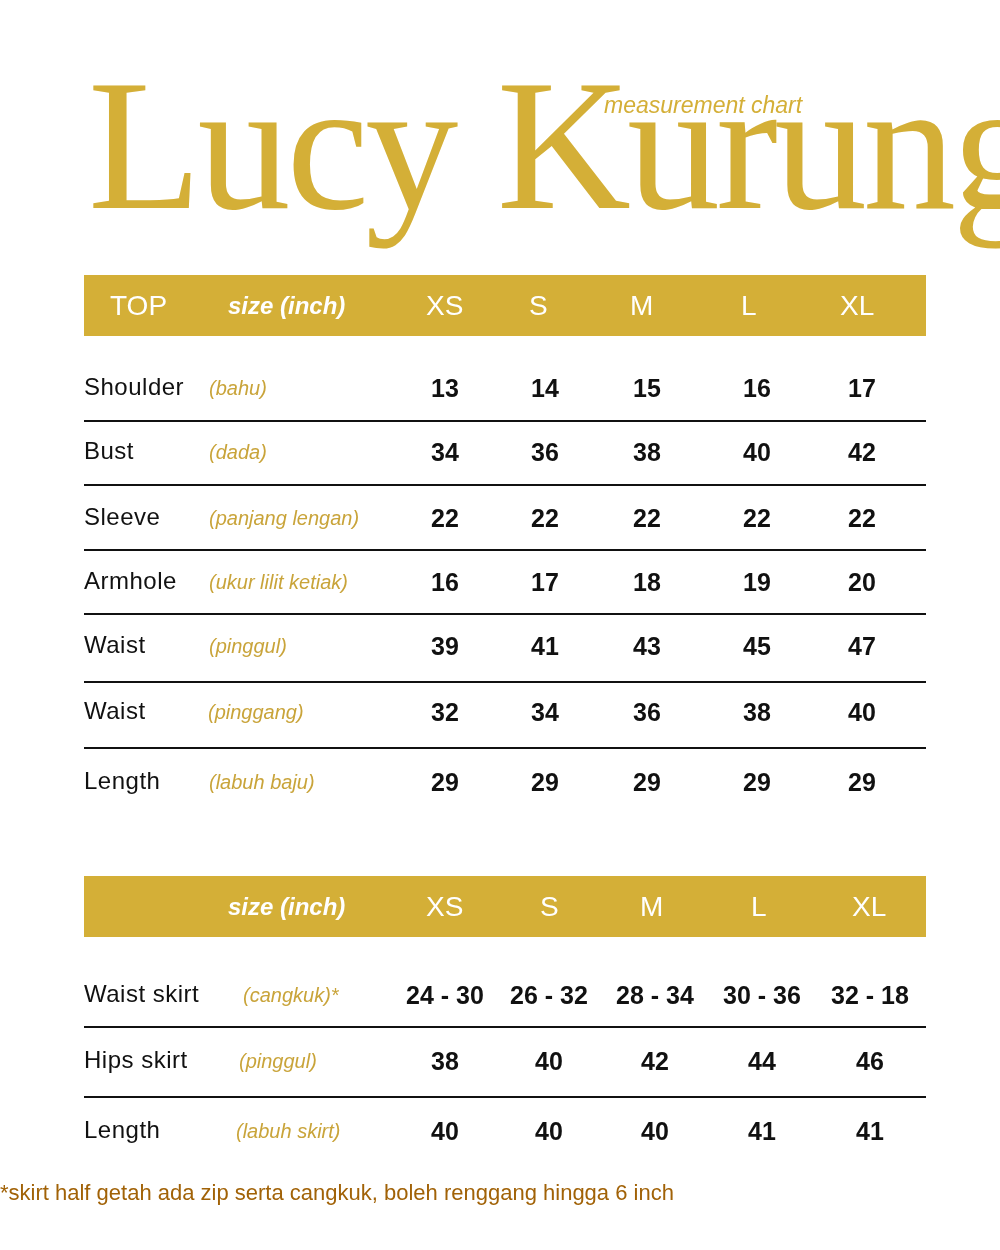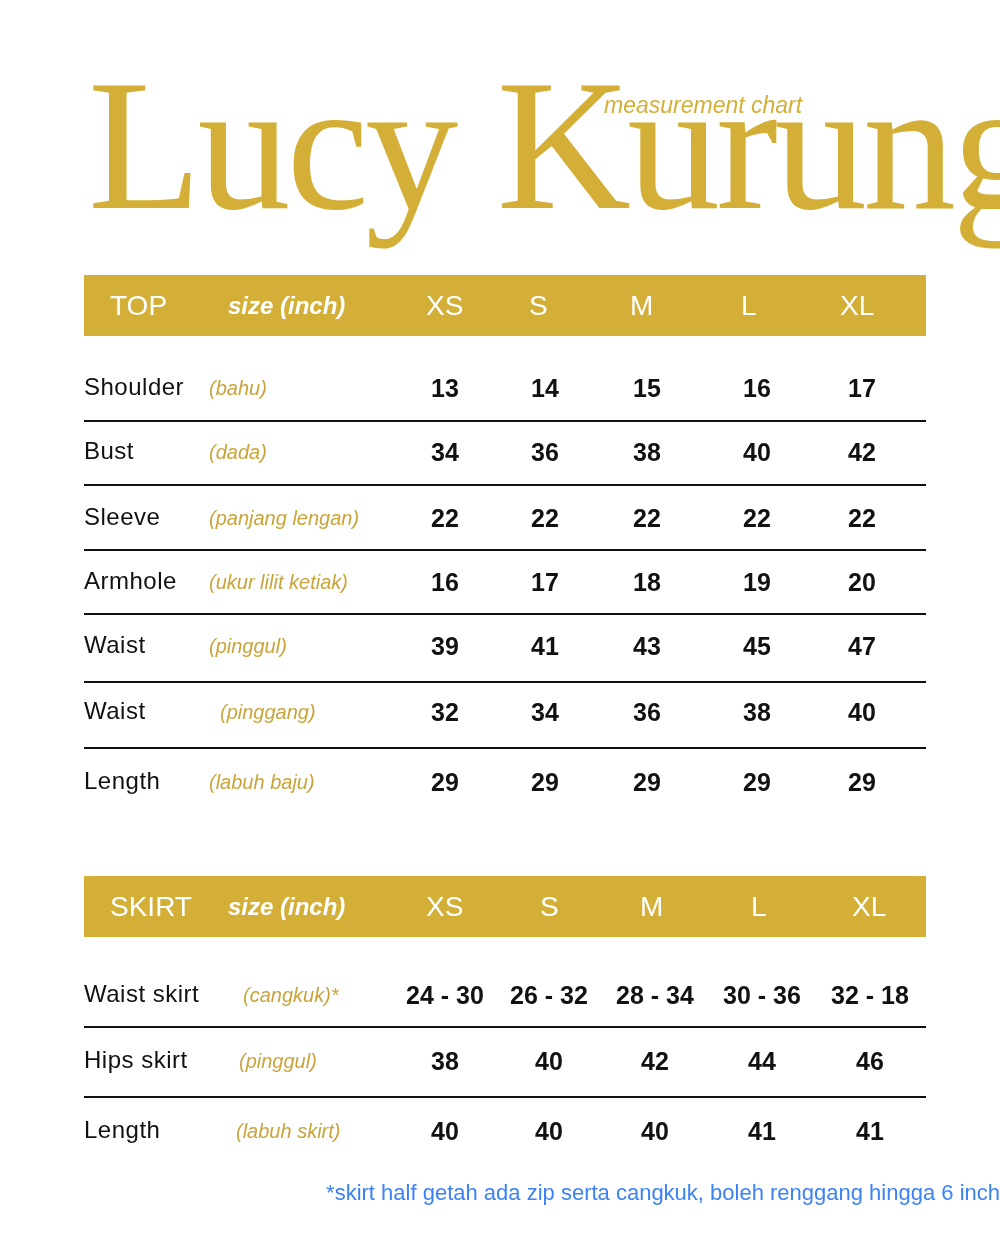--- a/index.html
+++ b/index.html
@@ -9,21 +9,21 @@
   .band{position:absolute;left:84px;width:842px;height:61px;background:#D4AF37;color:#fff;}
   .band span{position:absolute;top:0;height:61px;line-height:61px;font-size:28px;white-space:nowrap;}
   .band .sec{left:26px;}
   .band .unit{font-style:italic;font-weight:bold;font-size:24px;}
   .row{position:absolute;left:84px;width:842px;}
   .row span{position:absolute;white-space:nowrap;}
   .lbl{left:0;font-size:24px;color:#111;letter-spacing:0.5px;}
   .loc{font-size:20px;font-style:italic;color:#C9A43A;}
   .val{font-size:25px;font-weight:bold;color:#111;transform:translateX(-50%);}
   .line{position:absolute;left:84px;width:842px;height:2px;background:#111;}
-  .note{position:absolute;left:0;width:1000px;top:1180px;text-align:right;font-size:22px;color:#3b82f6;}
+  .note{position:absolute;left:0;width:1000px;top:1180px;text-align:left;font-size:22px;color:#a16207;}
 </style>
 </head>
 <body>
 
 <div class="title">Lucy Kurung</div>
 <div class="subtitle">measurement chart</div>
 
 <div class="band" style="top:275px">
   <span class="sec">TOP</span>
   <span class="unit" style="left:144px">size (inch)</span>
@@ -75,21 +75,21 @@
       <span class="lbl">Waist</span>
       <span class="loc" style="left:125px;top:4px">(pinggul)</span>
       <span class="val" style="left:361px;top:1px">39</span>
       <span class="val" style="left:461px;top:1px">41</span>
       <span class="val" style="left:563px;top:1px">43</span>
       <span class="val" style="left:673px;top:1px">45</span>
       <span class="val" style="left:778px;top:1px">47</span>
     </div>
     <div class="row" style="top: 697px;">
       <span class="lbl">Waist</span>
-      <span class="loc" style="left:136px;top:4px">(pinggang)</span>
+      <span class="loc" style="left:124px;top:4px">(pinggang)</span>
       <span class="val" style="left:361px;top:1px">32</span>
       <span class="val" style="left:461px;top:1px">34</span>
       <span class="val" style="left:563px;top:1px">36</span>
       <span class="val" style="left:673px;top:1px">38</span>
       <span class="val" style="left:778px;top:1px">40</span>
     </div>
     <div class="row" style="top: 767px;">
       <span class="lbl">Length</span>
       <span class="loc" style="left:125px;top:4px">(labuh baju)</span>
       <span class="val" style="left:361px;top:1px">29</span>
@@ -100,21 +100,20 @@
     </div>
     <div class="line" style="top: 420px;"></div>
     <div class="line" style="top: 484px;"></div>
     <div class="line" style="top: 549px;"></div>
     <div class="line" style="top: 613px;"></div>
     <div class="line" style="top: 681px;"></div>
     <div class="line" style="top: 747px;"></div>
   </div>
 
 <div class="band" style="top:876px">
-  <span class="sec">SKIRT</span>
   <span class="unit" style="left:144px">size (inch)</span>
   <span style="left:342px">XS</span>
   <span style="left:456px">S</span>
   <span style="left:556px">M</span>
   <span style="left:667px">L</span>
   <span style="left:768px">XL</span>
 </div>
 
 <div id="skirt-rows">
     <div class="row" style="top: 980px;">

